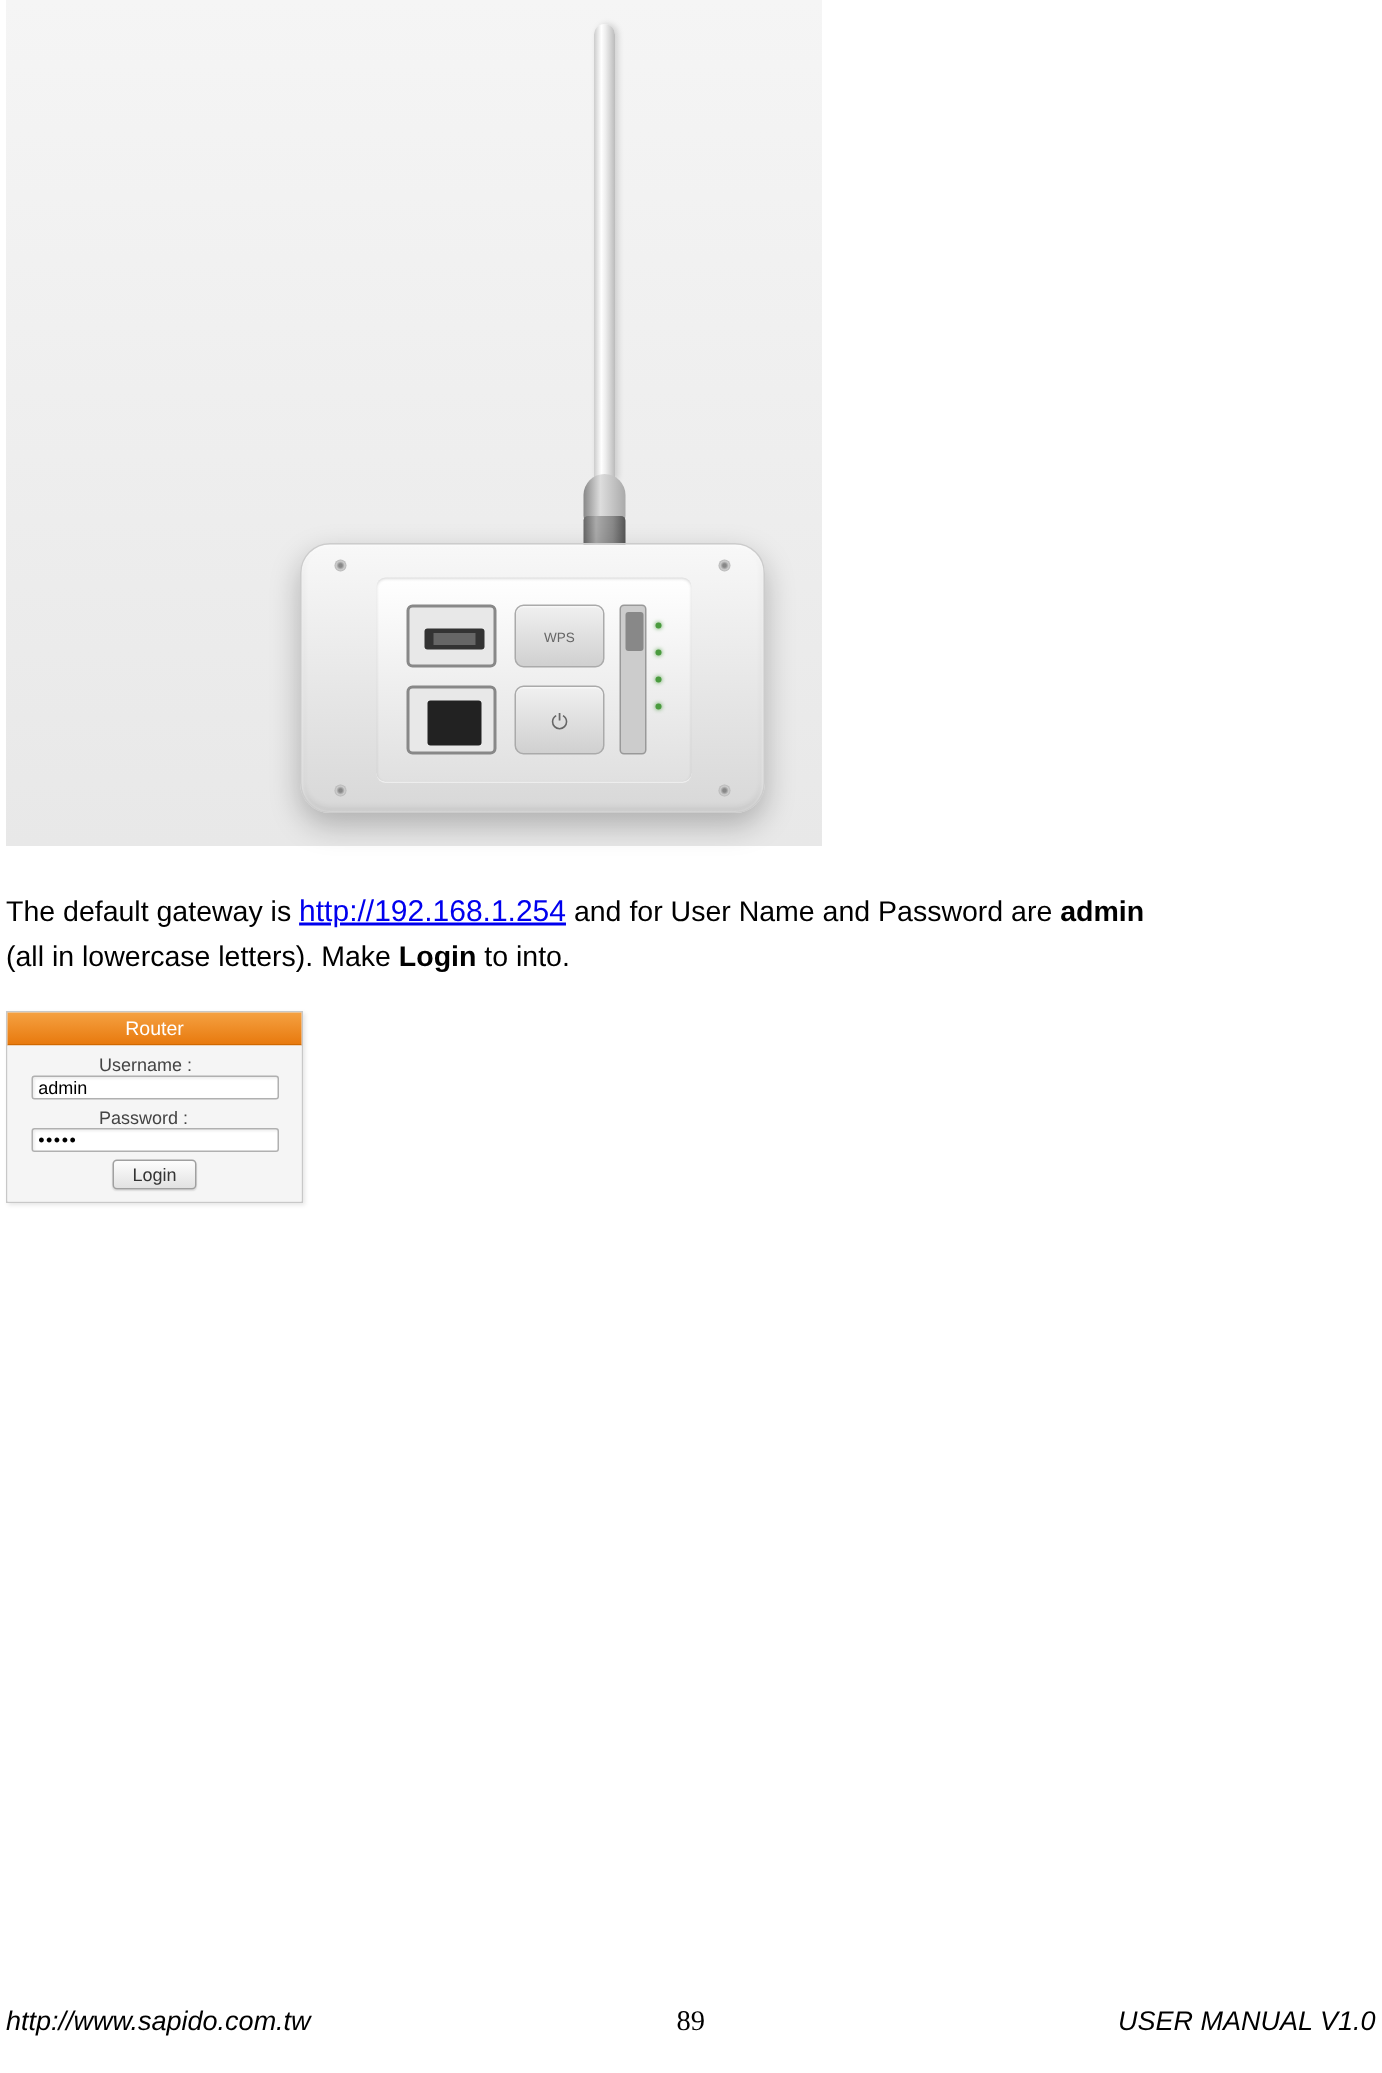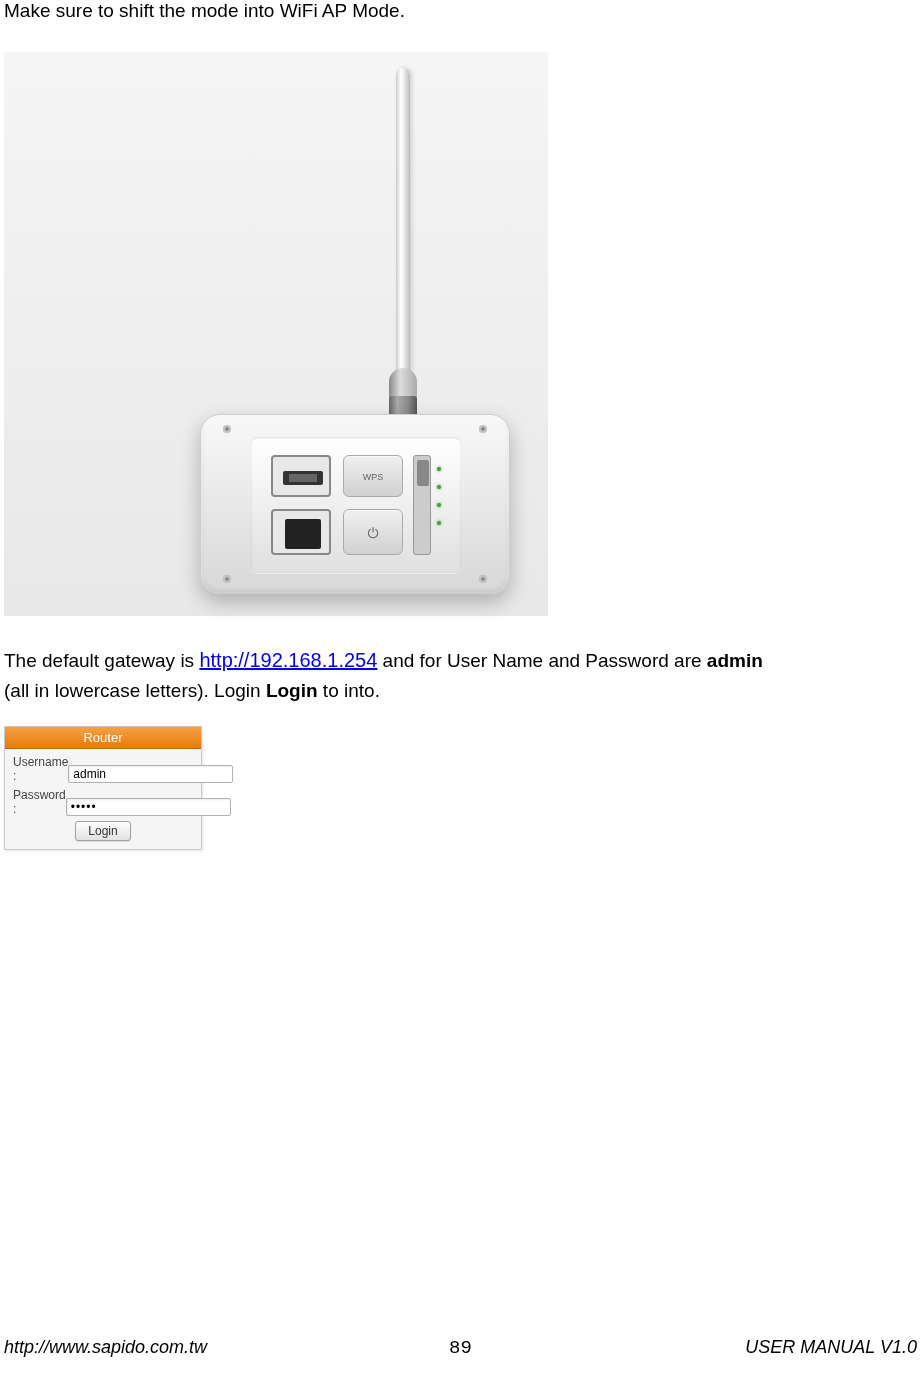--- a/index.html
+++ b/index.html
@@ -237,22 +237,23 @@
       font-size: 13px;
       font-weight: normal;
       border-bottom: 1px solid #d06800;
     }
     .login-body {
       background: #f5f5f5;
       padding: 6px 8px 8px 8px;
     }
     .login-row {
       display: flex;
-      align-items: flex-end;
+      align-items: center;
       margin-bottom: 5px;
+      flex-direction: column;
     }
     .login-label {
       width: 74px;
       font-size: 12px;
       color: #444;
       text-align: left;
     }
     .login-input {
       flex: 1;
       height: 18px;
@@ -290,37 +291,36 @@
       justify-content: space-between;
       align-items: baseline;
       font-family: "Comic Sans MS", cursive, sans-serif;
       font-size: 18px;
       padding: 0 4px;
     }
     .footer-left {
       font-style: italic;
     }
     .footer-center {
-      font-family: Liberation Mono, monospace;
+      font-family: Liberation Serif, serif;
       font-size: 19px;
       position: absolute;
       left: 50%;
       transform: translateX(-50%);
       text-align: center;
     }
     .footer-right {
       font-style: italic;
     }
   </style>
 </head>
 <body>
 
 <div class="page-content">
 
-  <p class="intro-text">Make sure to shift the mode into WiFi AP Mode.</p>
 
   <div class="device-image-container">
     <div class="antenna"></div>
     <div class="antenna-joint"></div>
     <div class="antenna-base"></div>
     <div class="device-body">
       <div class="screw screw-tl"></div>
       <div class="screw screw-tr"></div>
       <div class="screw screw-bl"></div>
       <div class="screw screw-br"></div>
@@ -340,21 +340,21 @@
           <div class="led"></div>
           <div class="led"></div>
         </div>
       </div>
     </div>
   </div>
 
   <p class="gateway-text">
     <span>The default gateway is </span><a class="gateway-link">http://192.168.1.254</a><span> and for User Name and Password are </span><span class="bold">admin</span>
     <br>
-    <span>(all in lowercase letters). Login </span><span class="bold">Login</span><span> to into.</span>
+    <span>(all in lowercase letters). Make </span><span class="bold">Login</span><span> to into.</span>
   </p>
 
   <div class="login-box">
     <div class="login-header">Router</div>
     <div class="login-body">
       <div class="login-row">
         <span class="login-label">Username :</span>
         <input class="login-input" type="text" value="admin" style="">
       </div>
       <div class="login-row">

